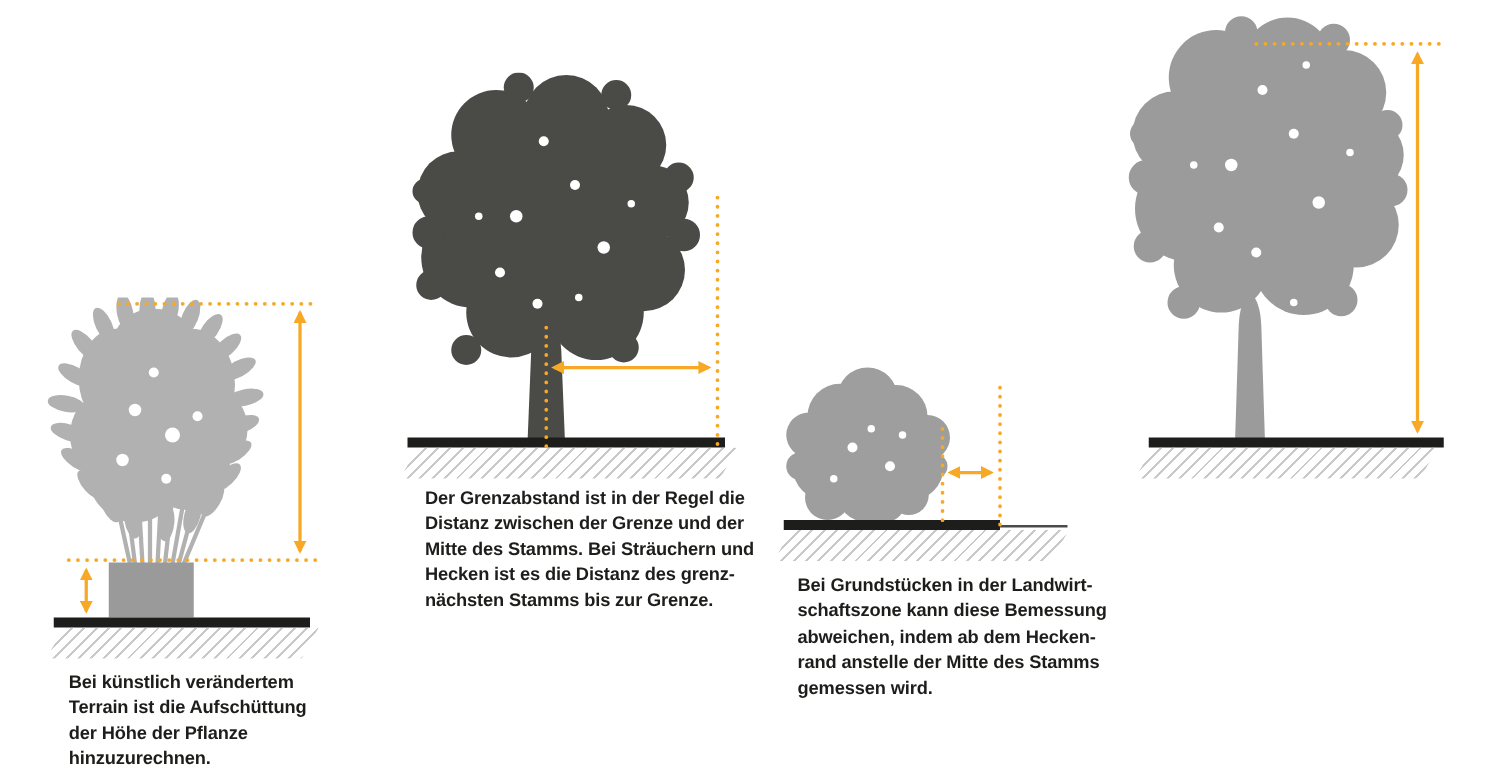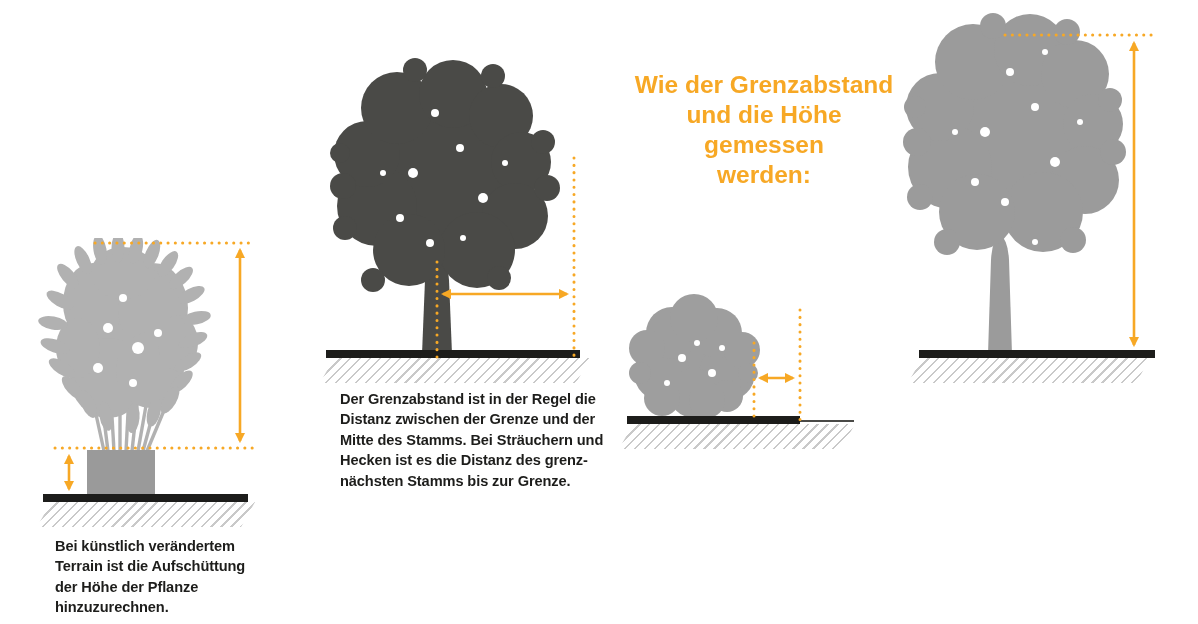--- a/index.html
+++ b/index.html
@@ -28,23 +28,20 @@
     clip-path:polygon(14px 0,100% 0,calc(100% - 14px) 100%,0 100%);
   }
   .illus{position:absolute;}
   .overlay{position:absolute;left:0;top:0;z-index:10;pointer-events:none;}
 </style>
 </head>
 <body>
 
 <div class="canvas">
 
-  <div class="title">Wie der Grenzabstand
-und die Höhe gemessen
-werden:</div>
 
   <svg class="illus" style="left:38px;top:238px;" width="225" height="262" viewBox="0 0 225 262">
 
     <g stroke="#B1B1B1" stroke-width="3.4">
       <line x1="54" y1="158" x2="66" y2="213"></line>
       <line x1="62" y1="150" x2="70" y2="213"></line>
       <line x1="72" y1="145" x2="76" y2="213"></line>
       <line x1="82" y1="140" x2="82" y2="213"></line>
       <line x1="92" y1="138" x2="88" y2="213"></line>
       <line x1="102" y1="140" x2="94" y2="213"></line>
@@ -234,14 +231,19 @@
 
   <div class="caption cap2">Der Grenzabstand ist in der Regel die
 Distanz zwischen der Grenze und der
 Mitte des Stamms. Bei Sträuchern und
 Hecken ist es die Distanz des grenz-
 nächsten Stamms bis zur Grenze.</div>
   <div class="caption cap1">Bei künstlich verändertem
 Terrain ist die Aufschüttung
 der Höhe der Pflanze
 hinzuzurechnen.</div>
+  <div class="caption cap3">Bei Grundstücken in der Landwirt-
+schaftszone kann diese Bemessung
+abweichen, indem ab dem Hecken-
+rand anstelle der Mitte des Stamms
+gemessen wird.</div>
 
 </div>
 
 </body></html>

